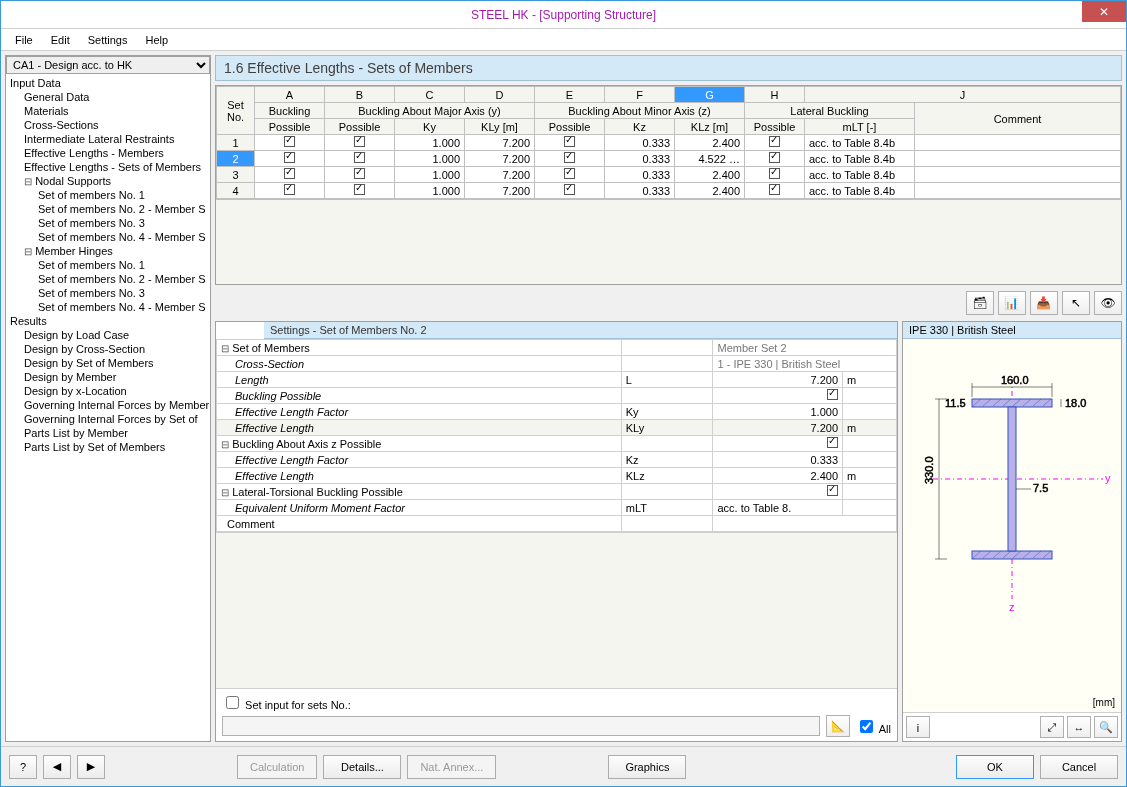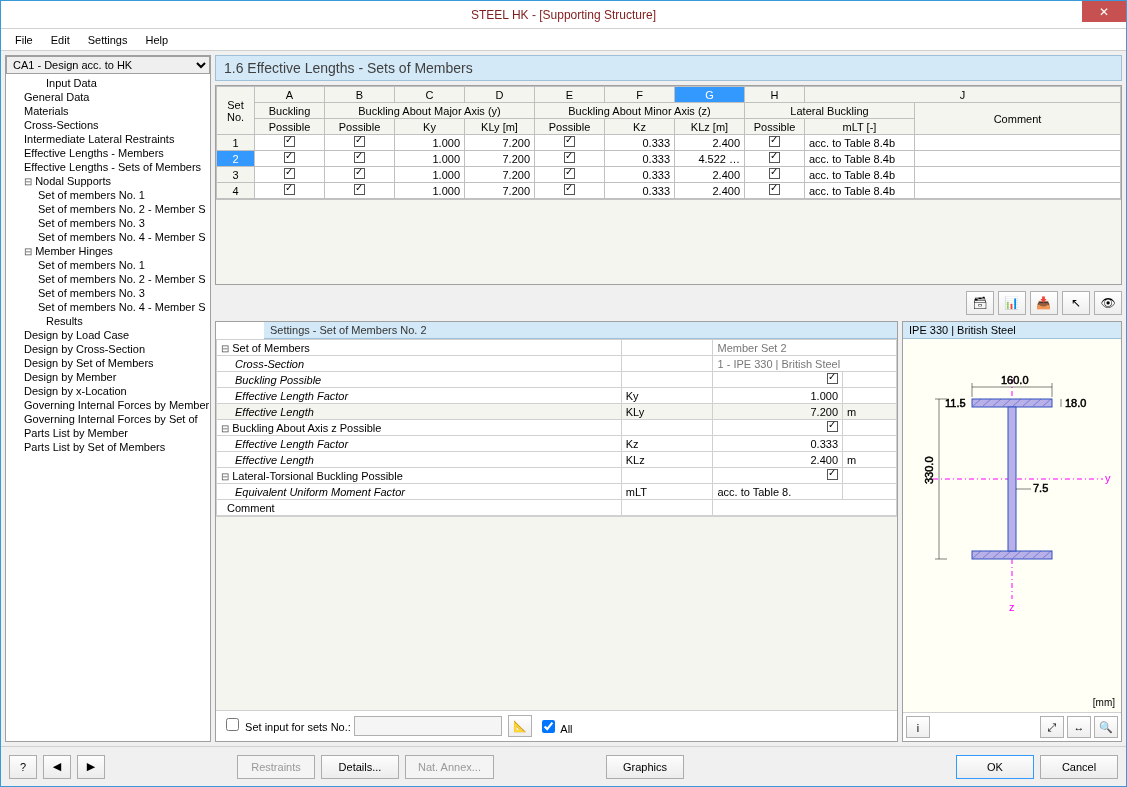--- a/index.html
+++ b/index.html
@@ -1,27 +1,27 @@
 <!DOCTYPE html>
 <html><head>
 <meta charset="utf-8">
 <style>
 * { box-sizing: border-box; font-family: "Segoe UI", Tahoma, sans-serif; font-size: 11px; }
 body { margin: 0; background: #fff; }
 .window { width: 1127px; height: 787px; display: flex; flex-direction: column; border: 1px solid #3a9ad9; background: #f0f0f0; }
 .titlebar { height: 28px; background: #fff; display: flex; align-items: center; justify-content: center; position: relative; border-bottom: 1px solid #d0d0d0; }
-.titlebar .title { color: #7f1d1d; font-size: 12px; }
+.titlebar .title { color: #a21caf; font-size: 12px; }
 .titlebar .closebtn { position: absolute; right: 0; top: 0; width: 44px; height: 21px; background: #c75050; color: #fff; display: flex; align-items: center; justify-content: center; font-size: 12px; cursor: pointer; }
 .menubar { height: 22px; background: #fff; display: flex; align-items: center; padding: 0 6px; gap: 2px; border-bottom: 1px solid #d0d0d0; }
 .menubar .mi { padding: 2px 8px; cursor: pointer; }
 .content { flex: 1; display: flex; padding: 4px; gap: 4px; overflow: hidden; }
 .leftpane { width: 206px; display: flex; flex-direction: column; border: 1px solid #a0a0a0; background: #fff; }
 .leftpane select { width: 100%; border: 1px solid #a0a0a0; font-size: 11px; padding: 1px 2px; }
 .tree { flex: 1; overflow: auto; padding: 2px; }
-.tree .tg { font-weight: normal; padding: 1px 2px; cursor: default; margin-left: 36px; }
+.tree .tg { font-weight: normal; padding: 1px 2px; cursor: default; }
 .tree .ti { padding: 1px 2px 1px 16px; white-space: nowrap; cursor: default; }
 .tree .ti2 { padding: 1px 2px 1px 30px; white-space: nowrap; cursor: default; }
 .tree .exp::before { content: "⊟ "; font-size: 10px; color: #555; }
 .rightpane { flex: 1; display: flex; flex-direction: column; gap: 4px; overflow: hidden; }
 .rp-header { background: #d4e9f7; padding: 4px 8px; font-size: 14px; color: #404040; border: 1px solid #a0c0d8; }
 .grid-wrap { border: 1px solid #a0a0a0; background: #fff; flex: 0 0 200px; display: flex; flex-direction: column; }
 .grid { border-collapse: collapse; width: 100%; }
 .grid th, .grid td { border: 1px solid #c0c0c0; padding: 0 4px; height: 16px; text-align: center; font-weight: normal; background: #f5f5f0; }
 .grid th.col { background: #f5f5f0; }
 .grid th.sel { background: #3399ff; color: #fff; }
@@ -42,21 +42,21 @@
 .propgrid td.k { width: 300px; }
 .propgrid td.k2 { padding-left: 18px; font-style: italic; }
 .propgrid td.sym { width: 68px; text-align: left; }
 .propgrid td.val { width: 96px; text-align: right; }
 .propgrid td.val.editing { border: 1px dotted #000; }
 .propgrid td.val.ro { color: #777; text-align: left; }
 .propgrid td.unit { width: 40px; text-align: left; }
 .propgrid td.chkcell { text-align: right; }
 .propgrid tr.hl td { background: #f5f5f0; }
 .propgrid .exp2::before { content: "⊟ "; font-size: 10px; color: #555; }
-.setinput-row { padding: 4px 6px; display: flex; flex-direction: row; gap: 3px; border-top: 1px solid #d0d0d0; }
+.setinput-row { padding: 4px 6px; display: flex; flex-direction: column; gap: 3px; border-top: 1px solid #d0d0d0; }
 .setinput-row .row2 { display: flex; align-items: center; gap: 6px; }
 .setinput-row input[type=text] { flex: 1; border: 1px solid #b0b0b0; height: 20px; background: #f5f5f5; }
 .iconbtn { width: 24px; height: 22px; border: 1px solid #b0b0b0; background: linear-gradient(#fff,#eee); display: inline-flex; align-items: center; justify-content: center; cursor: pointer; }
 .preview-panel { width: 220px; display: flex; flex-direction: column; border: 1px solid #a0a0a0; background: #fff; }
 .preview-title { background: #d4e9f7; padding: 2px 6px; border-bottom: 1px solid #a0c0d8; }
 .preview-body { flex: 1; background: #fffff5; position: relative; }
 .preview-footer { display: flex; justify-content: space-between; padding: 3px; border-top: 1px solid #d0d0d0; }
 .bottombar { height: 40px; display: flex; align-items: center; padding: 0 8px; gap: 6px; border-top: 1px solid #d0d0d0; background: #f0f0f0; }
 .bottombar .spacer { flex: 1; }
 .btn { height: 24px; min-width: 78px; border: 1px solid #acacac; background: linear-gradient(#fdfdfd,#ececec); padding: 0 12px; cursor: pointer; }
@@ -231,20 +231,26 @@
                   <td class="k exp2">Set of Members</td>
                   <td class="sym"></td>
                   <td class="val ro" colspan="2">Member Set 2</td>
                 </tr>
             <tr>
                   <td class="k k2">Cross-Section</td>
                   <td class="sym"></td>
                   <td class="val ro" colspan="2">1 - IPE 330 | British Steel</td>
                 </tr>
             <tr>
+                  <td class="k k2">Length</td>
+                  <td class="sym">L</td>
+                  <td class="val">7.200</td>
+                  <td class="unit">m</td>
+                </tr>
+            <tr>
                   <td class="k k2">Buckling Possible</td>
                   <td class="sym"></td>
                   <td class="val chkcell"><span class="chk"></span></td>
                   <td class="unit"></td>
                 </tr>
             <tr>
                   <td class="k k2">Effective Length Factor</td>
                   <td class="sym">Ky</td>
                   <td class="val">1.000</td>
                   <td class="unit"></td>
@@ -367,21 +373,21 @@
         </div>
       </div>
     </div>
   </div>
 
   <div class="bottombar">
     <button class="btn small">?</button>
     <button class="btn small">◀</button>
     <button class="btn small">▶</button>
     <div style="width:120px"></div>
-    <button class="btn" disabled="">Restraints</button>
+    <button class="btn" disabled="">Calculation</button>
     <button class="btn">Details...</button>
     <button class="btn" disabled="">Nat. Annex...</button>
     <div style="width:100px"></div>
     <button class="btn">Graphics</button>
     <div class="spacer"></div>
     <button class="btn primary">OK</button>
     <button class="btn">Cancel</button>
   </div>
 </div>
 

